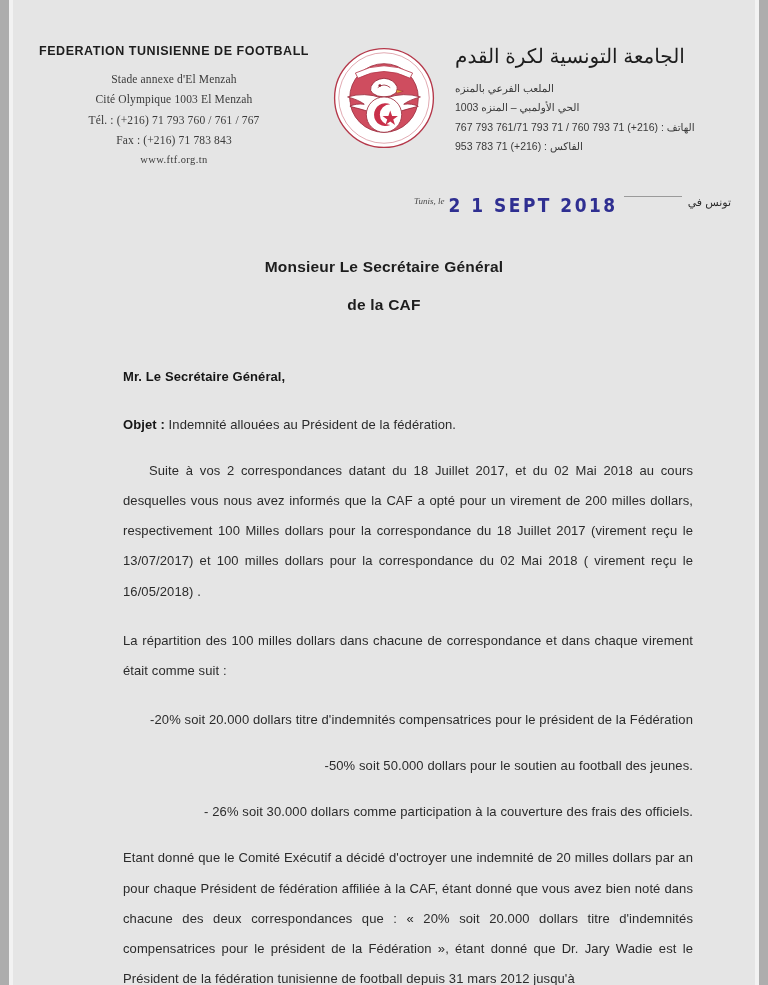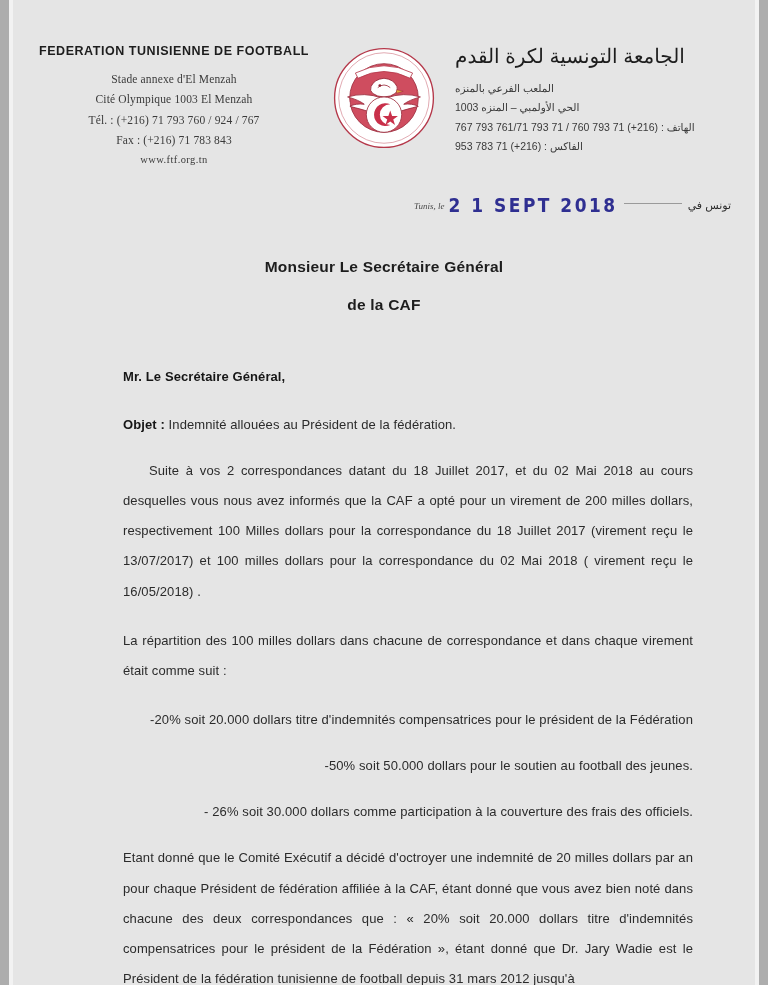--- a/index.html
+++ b/index.html
@@ -85,21 +85,21 @@
     display: flex;
     justify-content: center;
     padding-top: 2px;
     flex: 0 0 112px;
   }
   .logo-svg { display: block; }
 
   
   .date-row {
     display: flex;
-    align-items: center;
+    align-items: flex-start;
     justify-content: flex-end;
     padding: 26px 24px 0 0;
     gap: 0;
   }
   .date-fr-label {
     font-family: "Liberation Serif", serif;
     font-style: italic;
     font-size: 9px;
     color: #4a4a4a;
     margin-right: 4px;
@@ -180,21 +180,21 @@
 <div class="scan-gutter-inner-r"></div>
 
 <div class="page">
 
   <div class="letterhead">
 
     <div class="lh-col lh-left">
       <div class="fed-name-fr">FEDERATION TUNISIENNE DE FOOTBALL</div>
       <div class="addr-line">Stade annexe d'El Menzah</div>
       <div class="addr-line">Cité Olympique 1003 El Menzah</div>
-      <div class="addr-line">Tél. : (+216) 71 793 760 / 924 / 767</div>
+      <div class="addr-line">Tél. : (+216) 71 793 760 / 761 / 767</div>
       <div class="addr-line">Fax : (+216) 71 783 843</div>
       <div class="addr-line web">www.ftf.org.tn</div>
     </div>
 
     <div class="logo-wrap">
       <svg class="logo-svg" width="104" height="104" viewBox="0 0 200 200">
 
         <circle cx="100" cy="100" r="95" fill="#ffffff" stroke="#b5384a" stroke-width="2.6"></circle>
         <circle cx="100" cy="100" r="87" fill="#ffffff" stroke="#cf7683" stroke-width="1.2"></circle>
 

